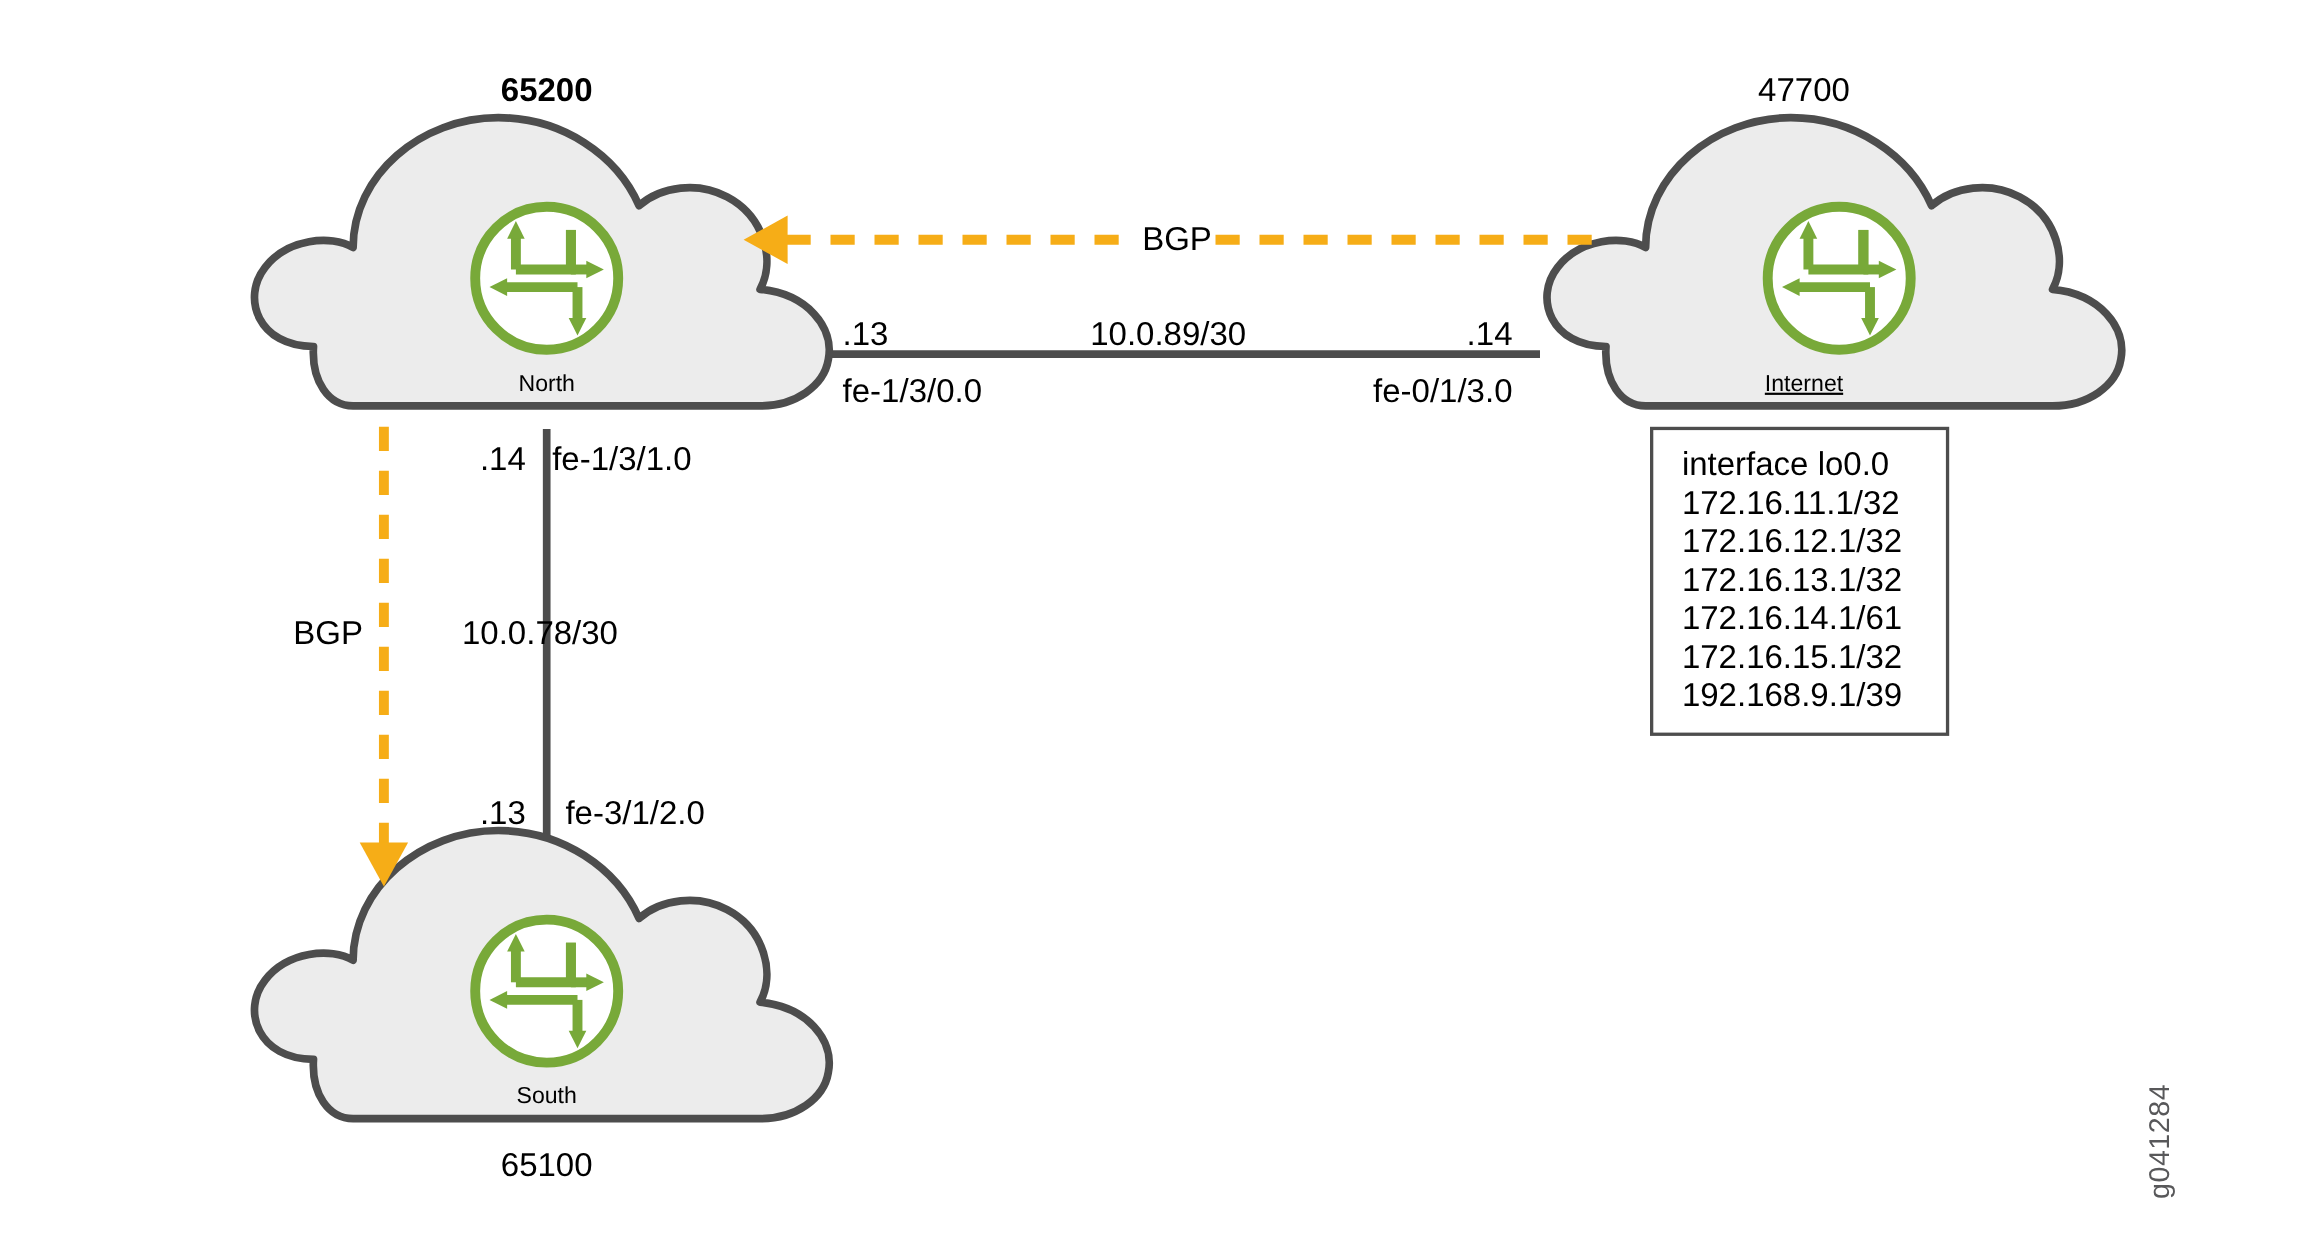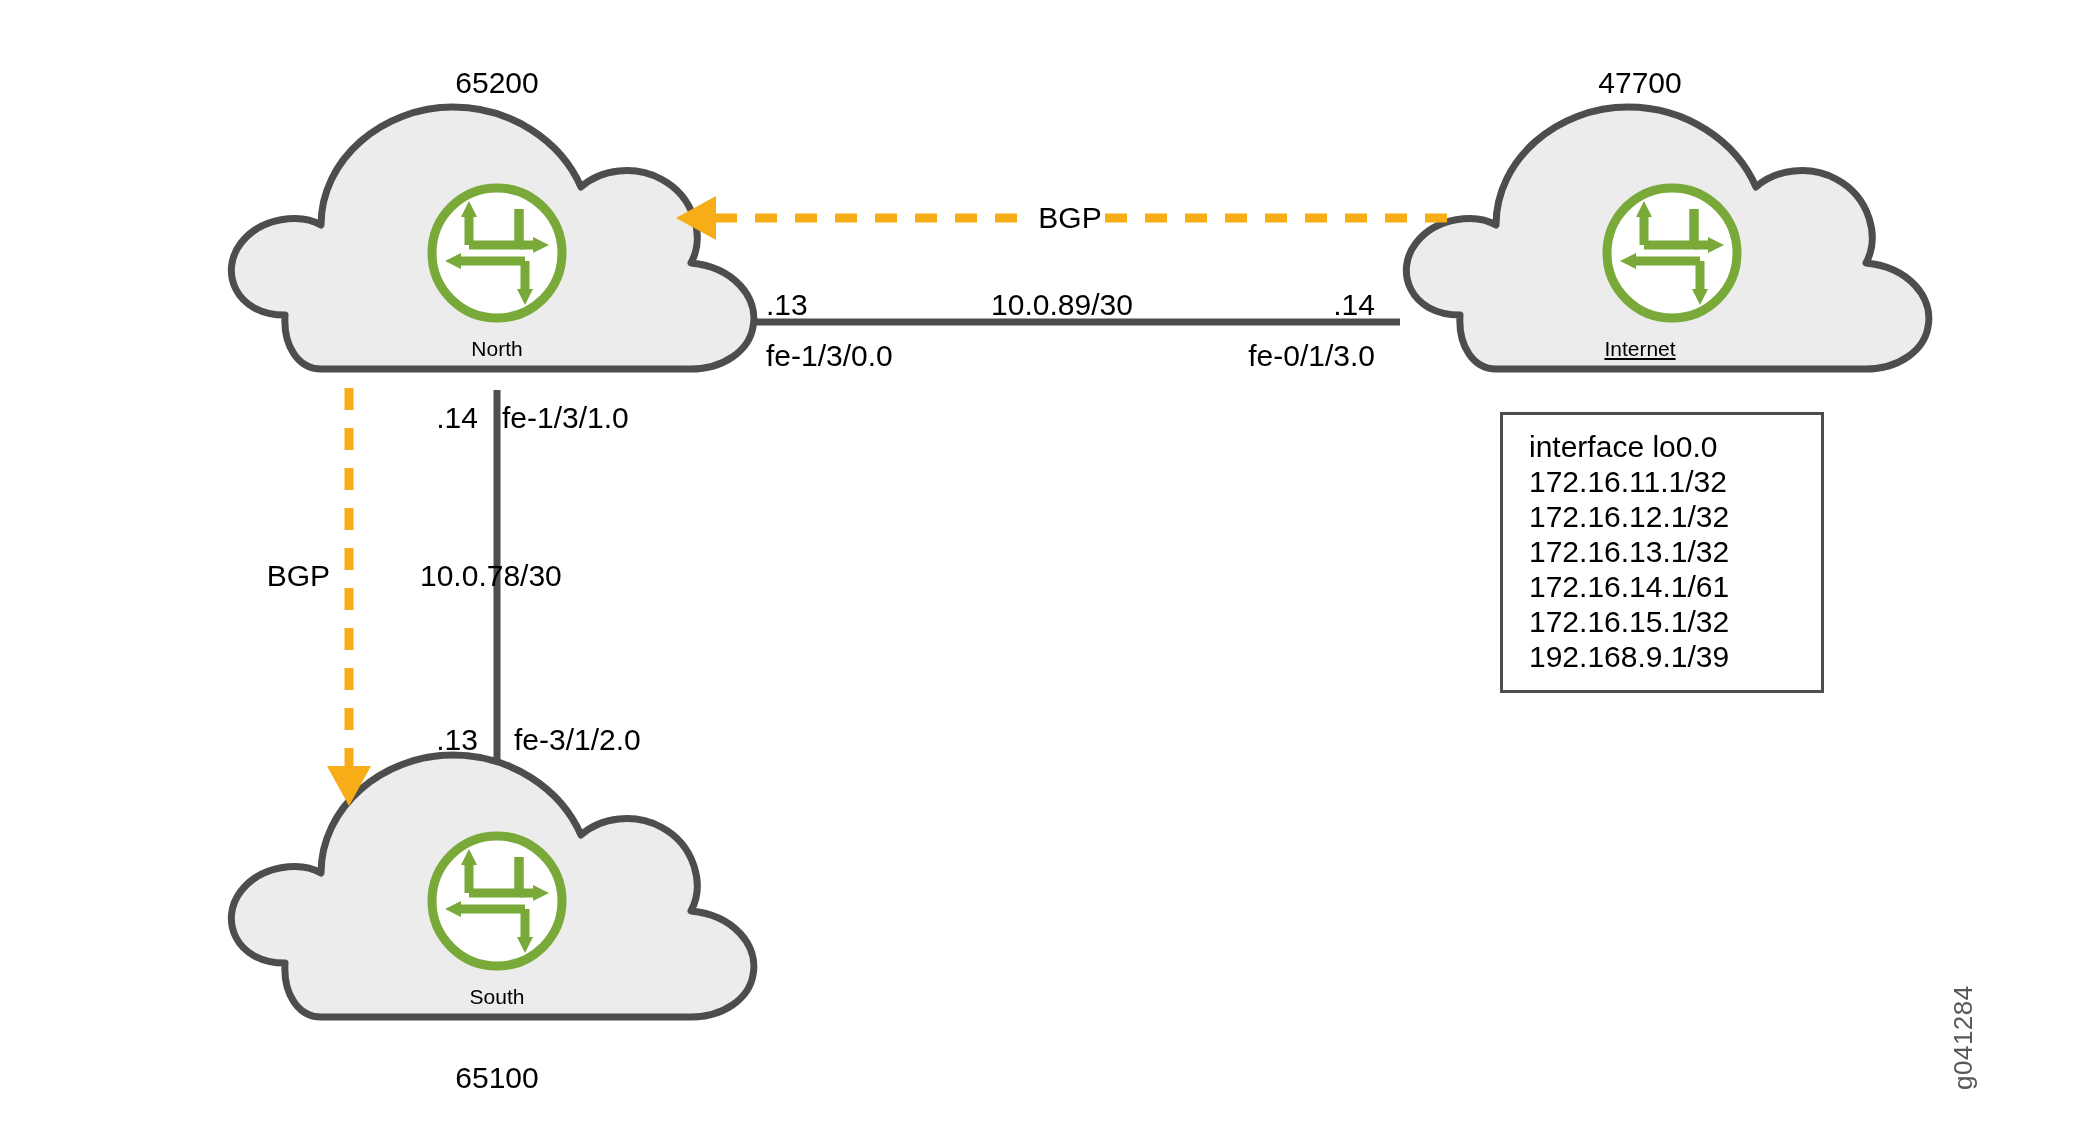--- a/index.html
+++ b/index.html
@@ -152,44 +152,44 @@
       <polygon points="676,218 716,196 716,240" fill="#F6AD17"></polygon>
     </g>
 
     <g>
       <line x1="349" y1="388" x2="349" y2="772" stroke="#F6AD17" stroke-width="9" stroke-dasharray="22 18" stroke-linecap="butt"></line>
       <polygon points="349,806 327,766 371,766" fill="#F6AD17"></polygon>
     </g>
 
   </svg>
 
-  <div class="lbl as-num ctr" style="left:497px; top:68px;">65200</div>
+  <div class="lbl as-num ctr" style="left:497px; top:68px;font-weight:bold;">65200</div>
   <div class="lbl as-num ctr" style="left:1640px; top:68px;">47700</div>
-  <div class="lbl as-num ctr" style="left:497px; top:1045px;margin-top:18px;">65100</div>
+  <div class="lbl as-num ctr" style="left:497px; top:1045px;">65100</div>
 
   <div class="lbl node-name ctr" style="left:497px; top:338px;">North</div>
   <div class="lbl node-name ctr" style="left:1640px; top:338px;text-decoration:underline;">Internet</div>
   <div class="lbl node-name ctr" style="left:497px; top:986px;">South</div>
 
   <div class="lbl iface" style="left:766px; top:290px;">.13</div>
   <div class="lbl iface" style="left:766px; top:341px;">fe-1/3/0.0</div>
   <div class="lbl iface ctr" style="left:1062px; top:290px;">10.0.89/30</div>
   <div class="lbl iface rgt" style="left:1375px; top:290px;">.14</div>
   <div class="lbl iface rgt" style="left:1375px; top:341px;">fe-0/1/3.0</div>
 
   <div class="lbl iface rgt" style="left:478px; top:403px;">.14</div>
   <div class="lbl iface" style="left:502px; top:403px;">fe-1/3/1.0</div>
   <div class="lbl iface" style="left:420px; top:561px;">10.0.78/30</div>
   <div class="lbl iface rgt" style="left:478px; top:725px;">.13</div>
   <div class="lbl iface" style="left:514px; top:725px;">fe-3/1/2.0</div>
 
   <div class="lbl proto ctr" style="left:1070px; top:203px;">BGP</div>
   <div class="lbl proto rgt" style="left:330px; top:561px;">BGP</div>
 
-  <div class="lo-box" style="left:1500px; top:412px; width:324px;">
+  <div class="lo-box" style="left:1500px; top:388px; width:272px;">
     <div class="lo-line">interface lo0.0</div>
     <div class="lo-line">172.16.11.1/32</div>
     <div class="lo-line">172.16.12.1/32</div>
     <div class="lo-line">172.16.13.1/32</div>
     <div class="lo-line">172.16.14.1/61</div>
     <div class="lo-line">172.16.15.1/32</div>
     <div class="lo-line">192.168.9.1/39</div>
   </div>
 
   <div class="watermark" style="left:1948px; top:1090px;">g041284</div>

